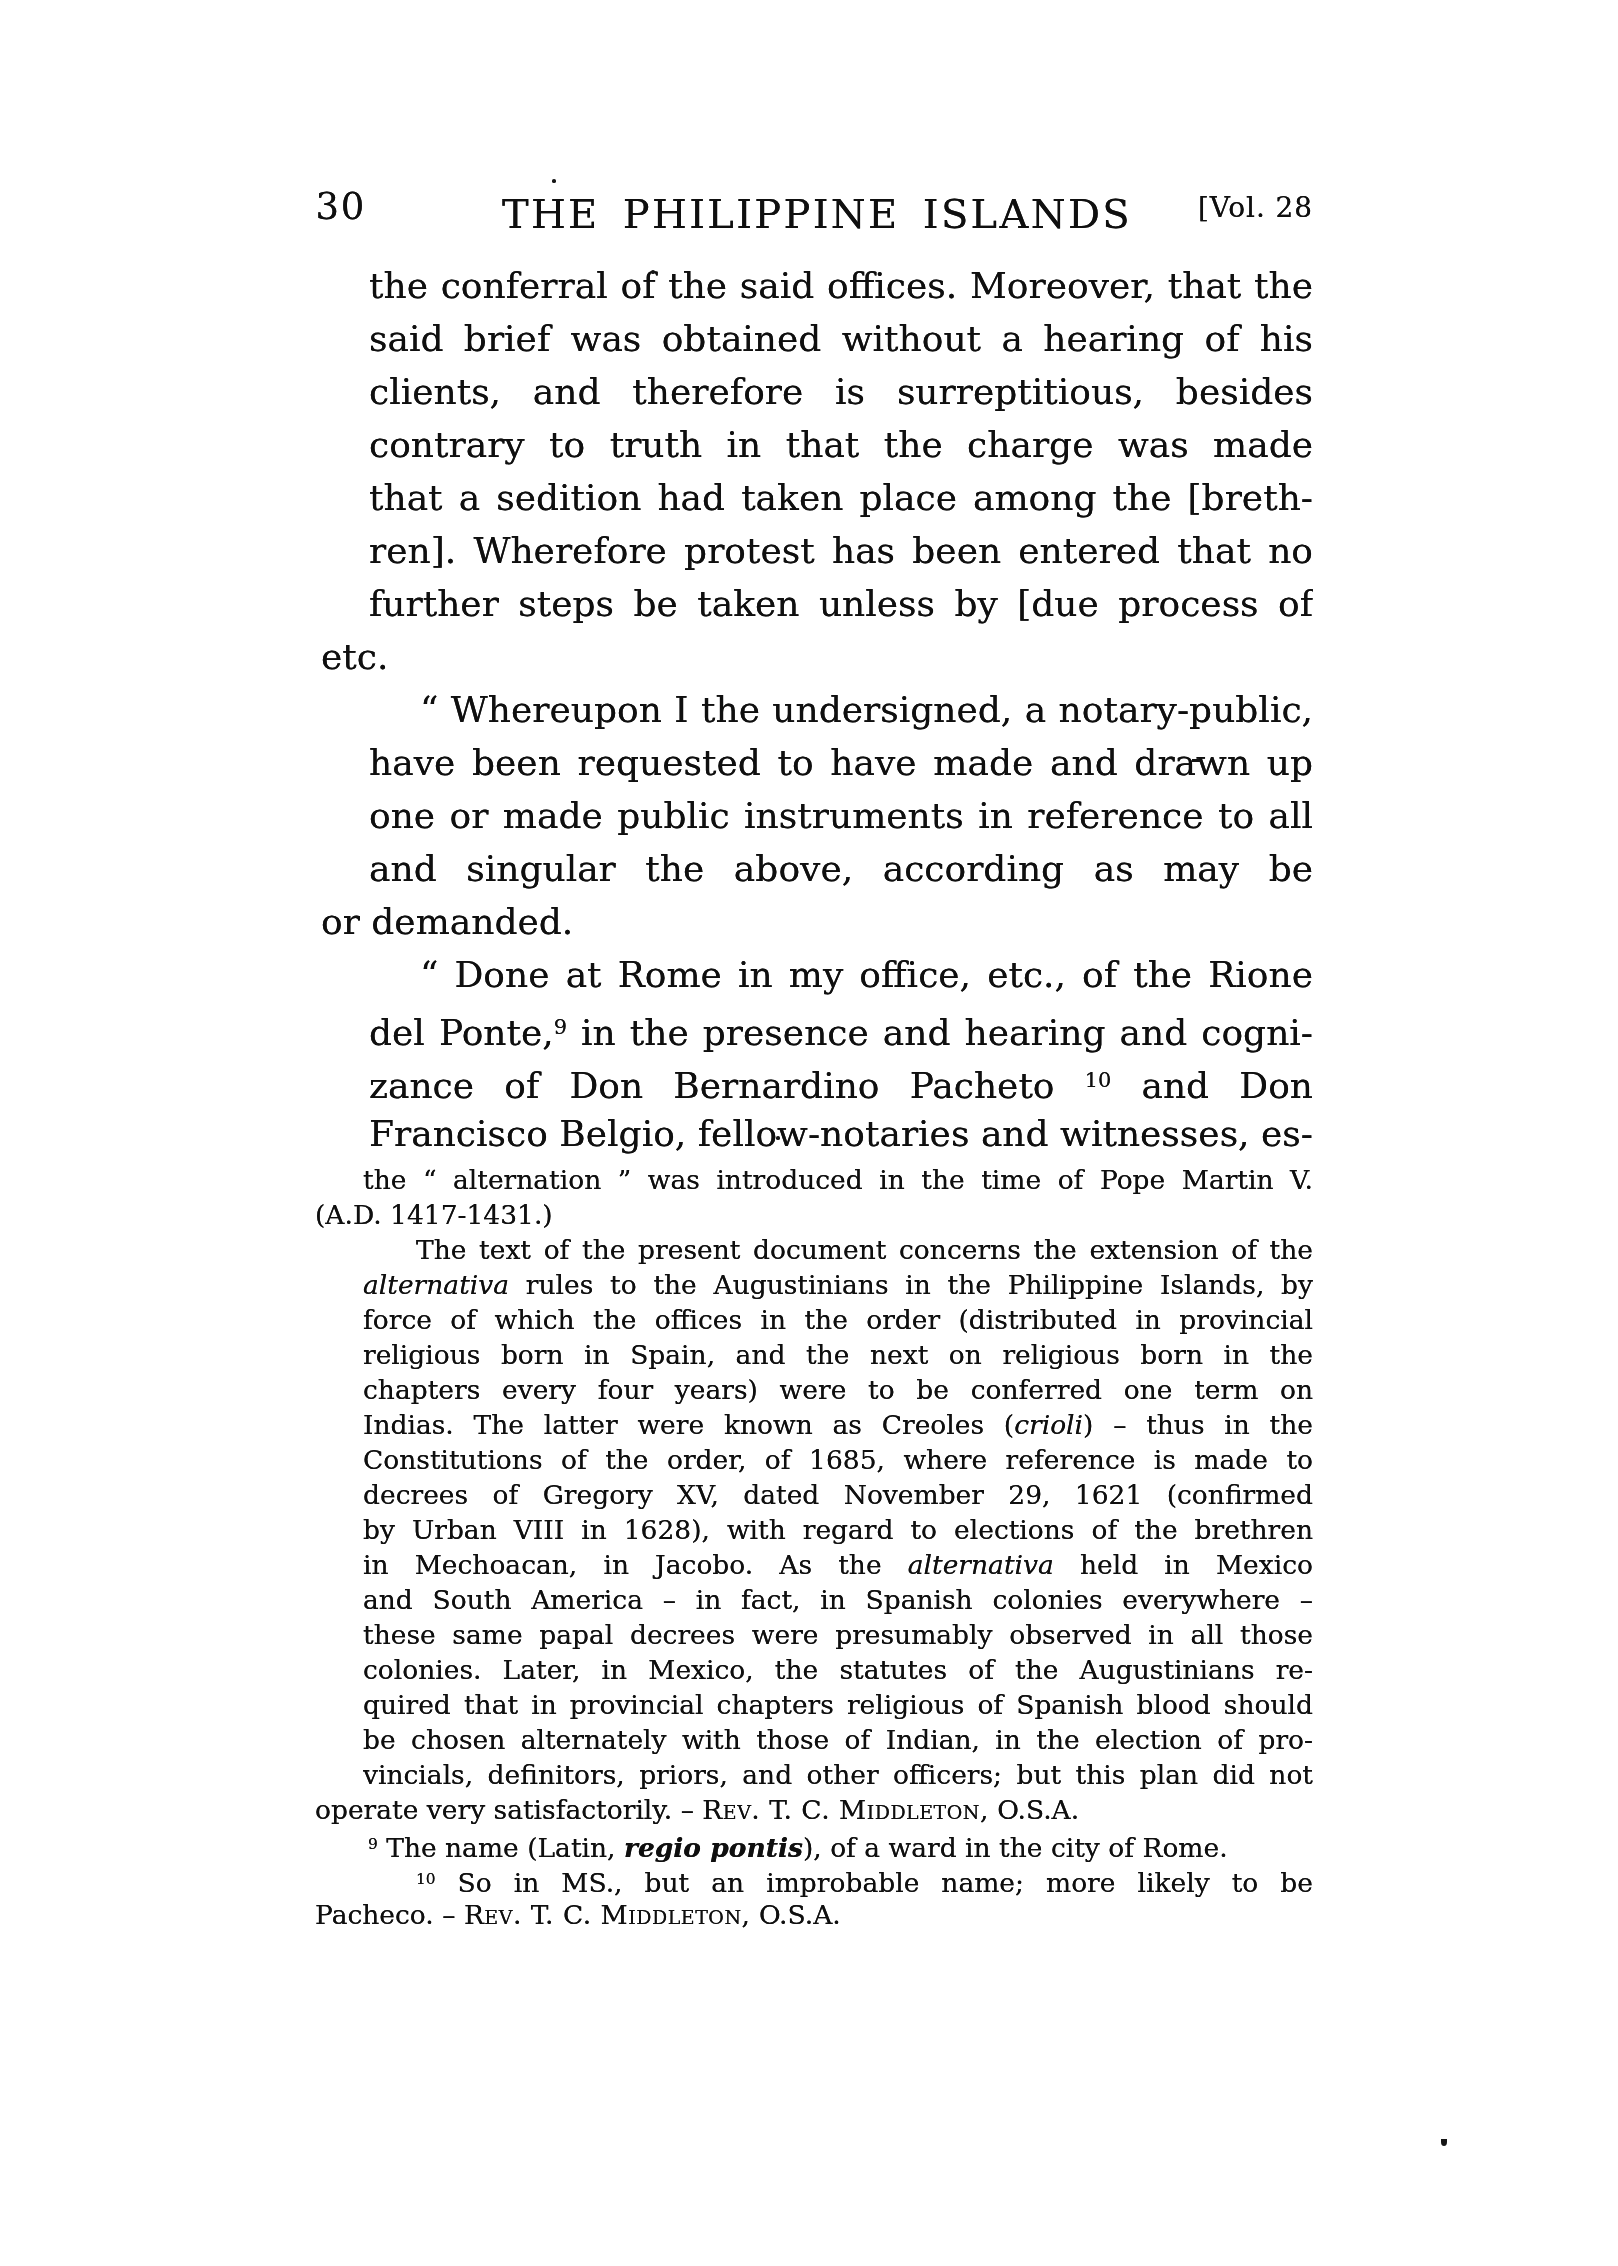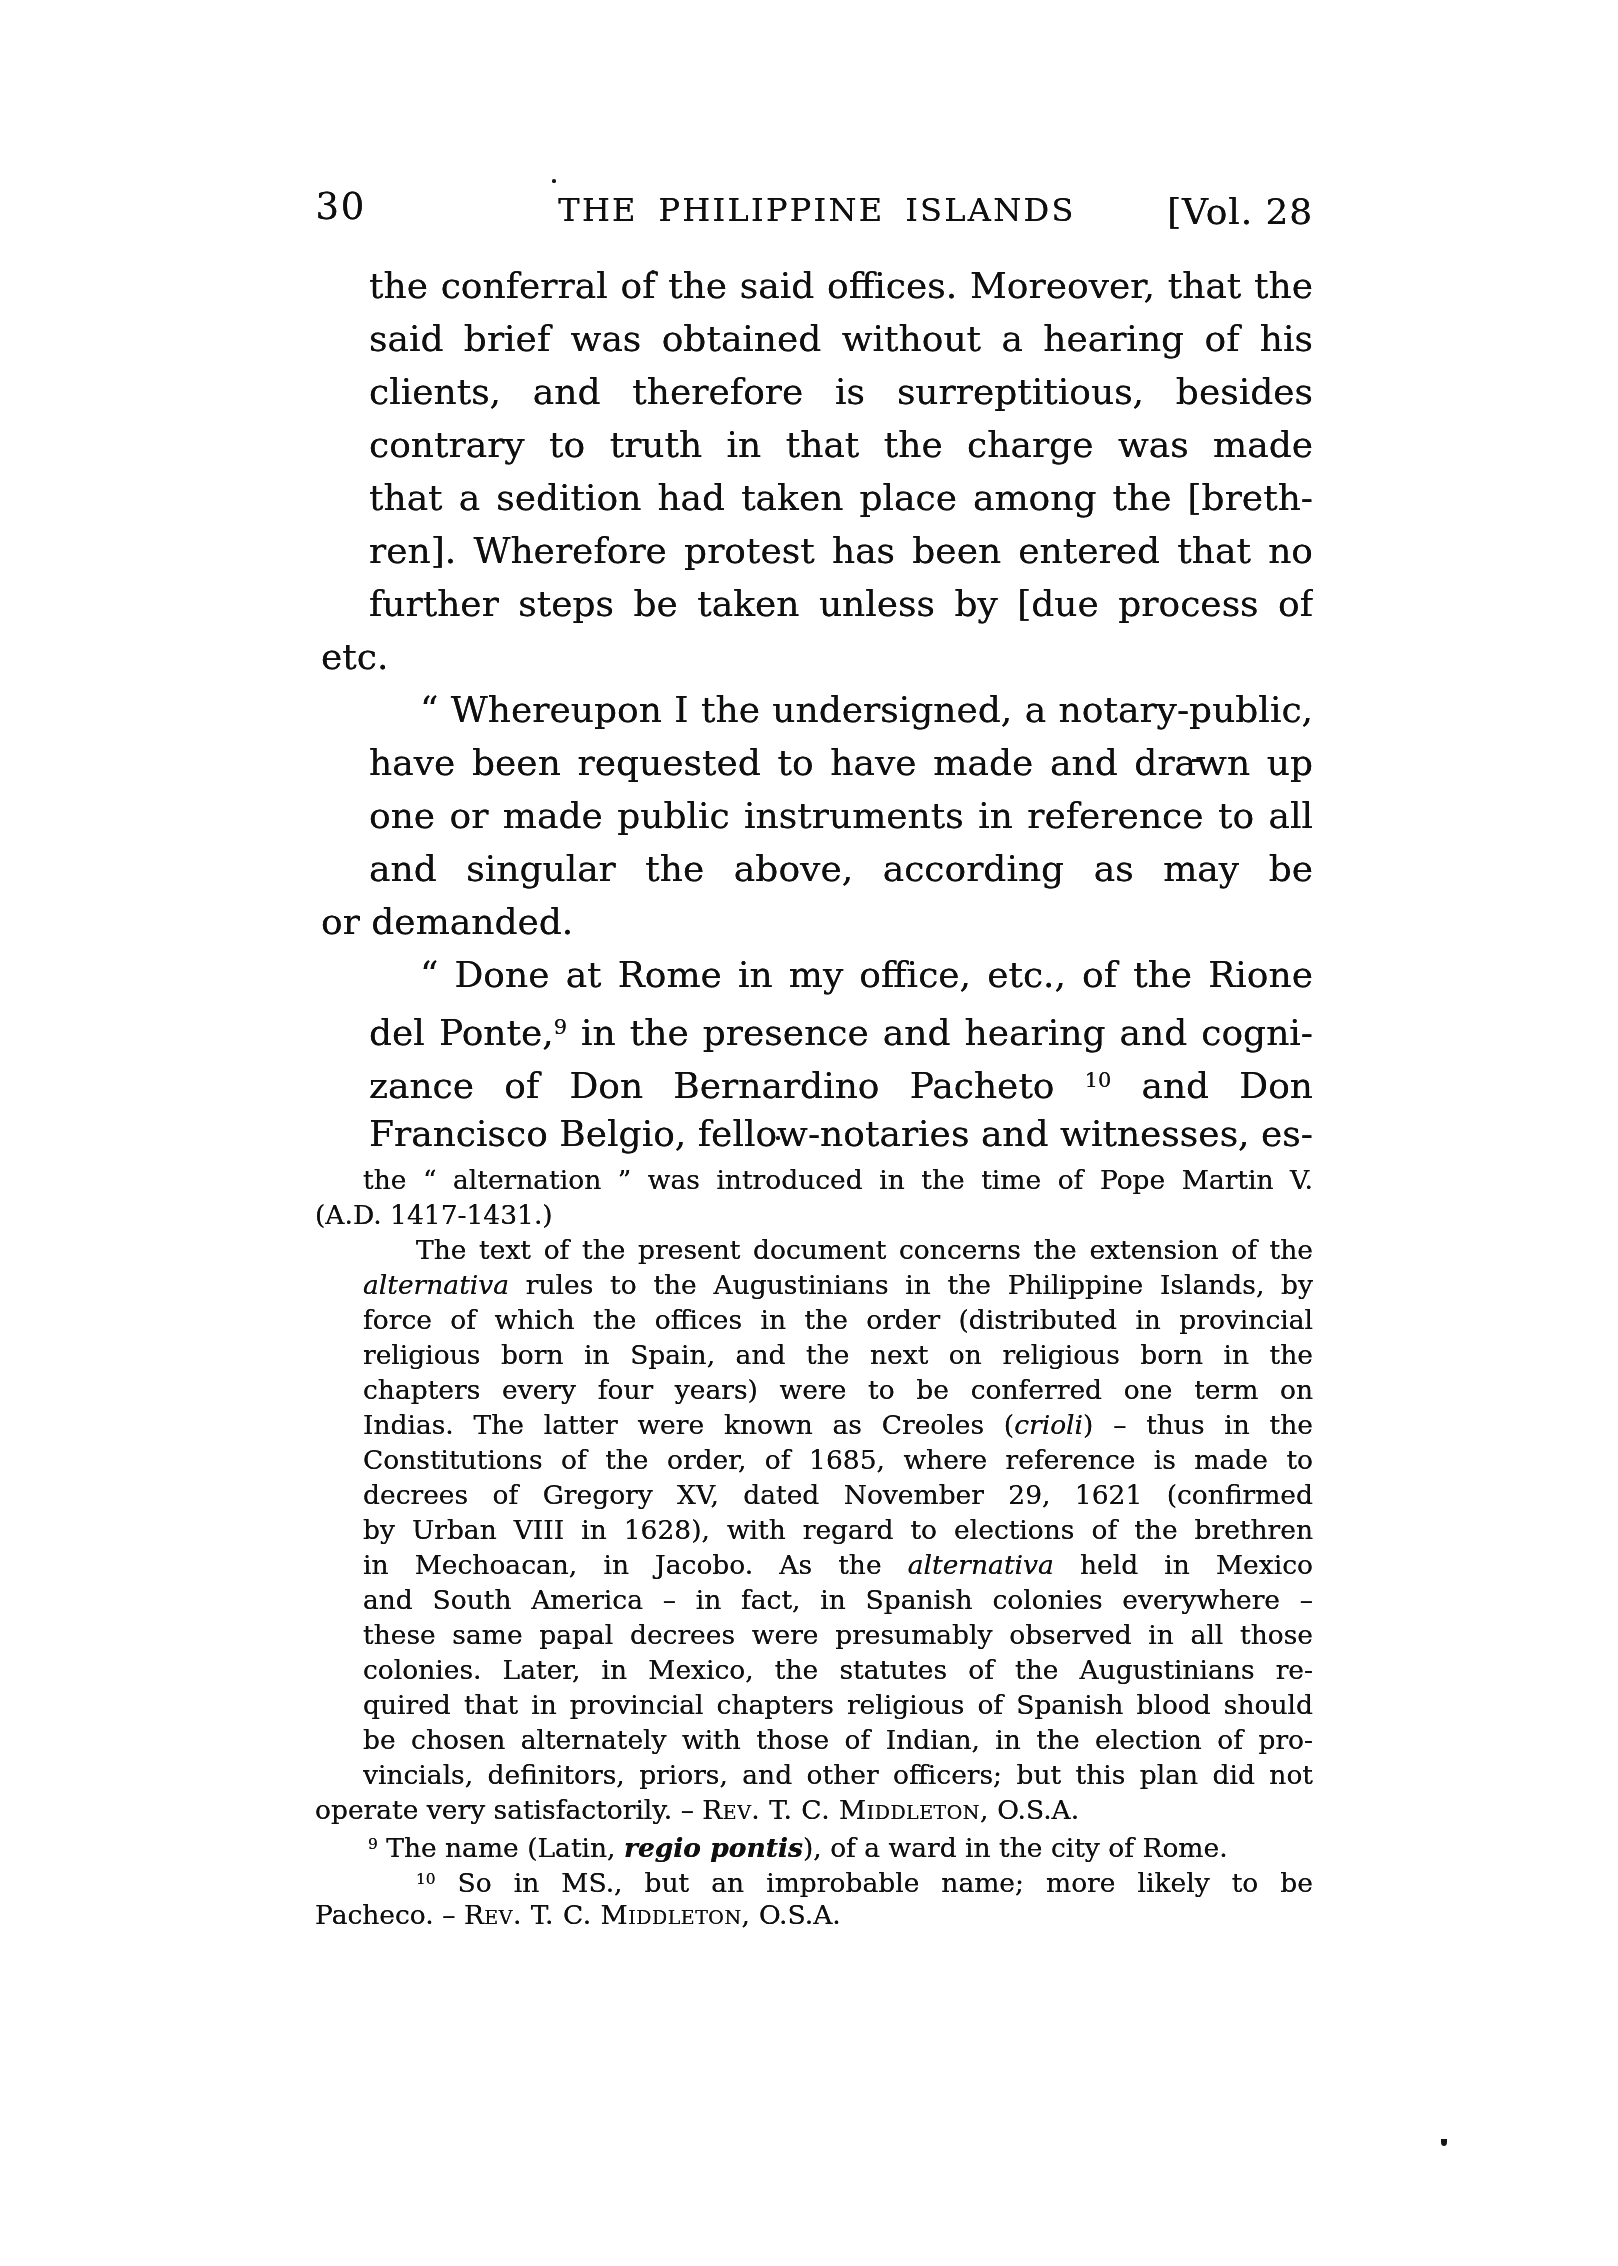--- a/index.html
+++ b/index.html
@@ -34,30 +34,30 @@
     top: 0;
     font-size: 37px;
     letter-spacing: 1.8px;
   }
   .h-title {
     position: absolute;
     left: 0;
     right: 0;
     top: 5.5px;
     text-align: center;
-    font-size: 32px;
+    font-size: 40px;
     letter-spacing: 2.3px;
     word-spacing: 8.2px;
     white-space: nowrap;
   }
   .h-vol {
     position: absolute;
     right: 0;
     top: 6.4px;
-    font-size: 36px;
+    font-size: 28px;
     letter-spacing: 0.9px;
   }
   
   .bodytext {
     position: absolute;
     left: 321px;
     top: 259px;
     width: 992px;
     font-size: 36px;
     line-height: 53px;

